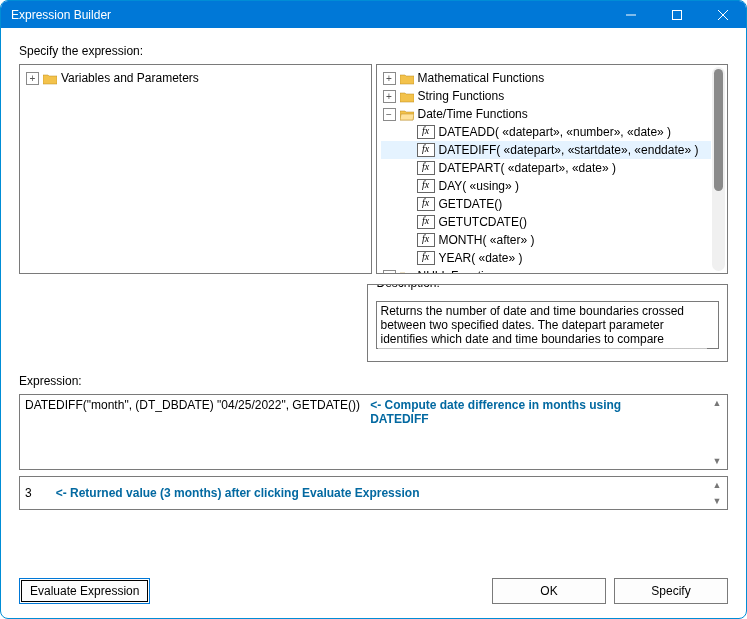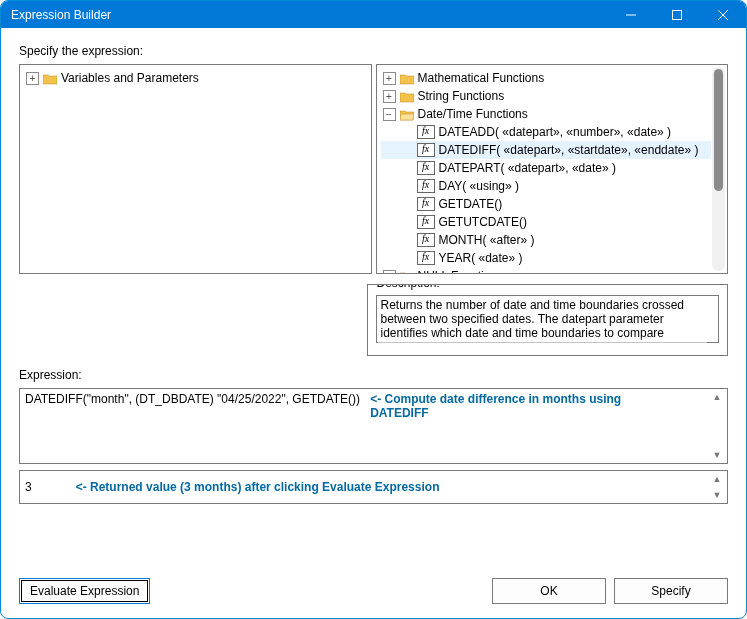--- a/index.html
+++ b/index.html
@@ -121,21 +121,21 @@
     flex-direction: column;
   }
   .scrollbar-v .thumb {
     margin: 2px;
     background: #8a8a8a;
     border-radius: 5px;
     height: 60%;
   }
   .desc-group {
     border: 1px solid #7a7a7a;
-    padding: 10px 8px 4px 8px;
+    padding: 16px 8px 4px 8px;
     position: relative;
     margin-top: 4px;
     height: 56px;
     overflow:hidden;
   }
   .desc-group .legend {
     position: absolute;
     top: -9px;
     left: 6px;
     background: #fff;
@@ -326,21 +326,21 @@
       &nbsp;
       <span class="green" style="display:inline-block; vertical-align:top; width:270px;">&lt;- Compute date difference in months using DATEDIFF</span>
       <div class="spin">
         <div>▲</div>
         <div>▼</div>
       </div>
     </div>
 
     <div class="evalbox">
       <span>3</span>
-      <span class="green" style="margin-left:44px;">&lt;- Returned value (3 months) after clicking Evaluate Expression</span>
+      <span class="green" style="margin-left:24px;">&lt;- Returned value (3 months) after clicking Evaluate Expression</span>
       <div class="spin">
         <div>▲</div>
         <div>▼</div>
       </div>
     </div>
 
     <div class="bottombar">
       <div class="btn focus">Evaluate Expression</div>
       <div class="spacer"></div>
       <div class="btn" style="min-width:92px;">OK</div>

